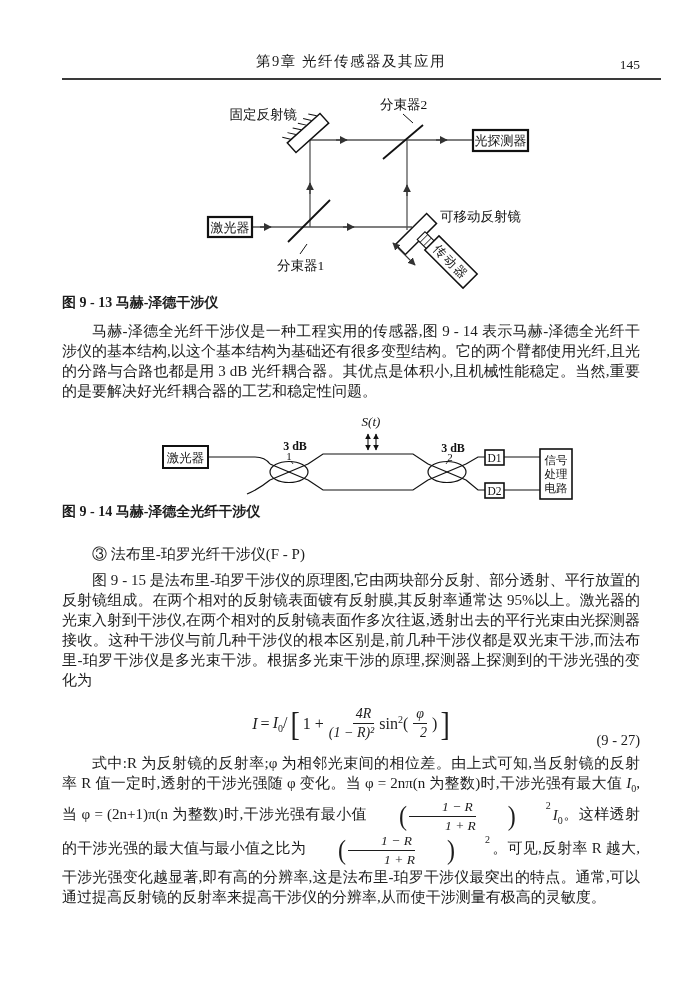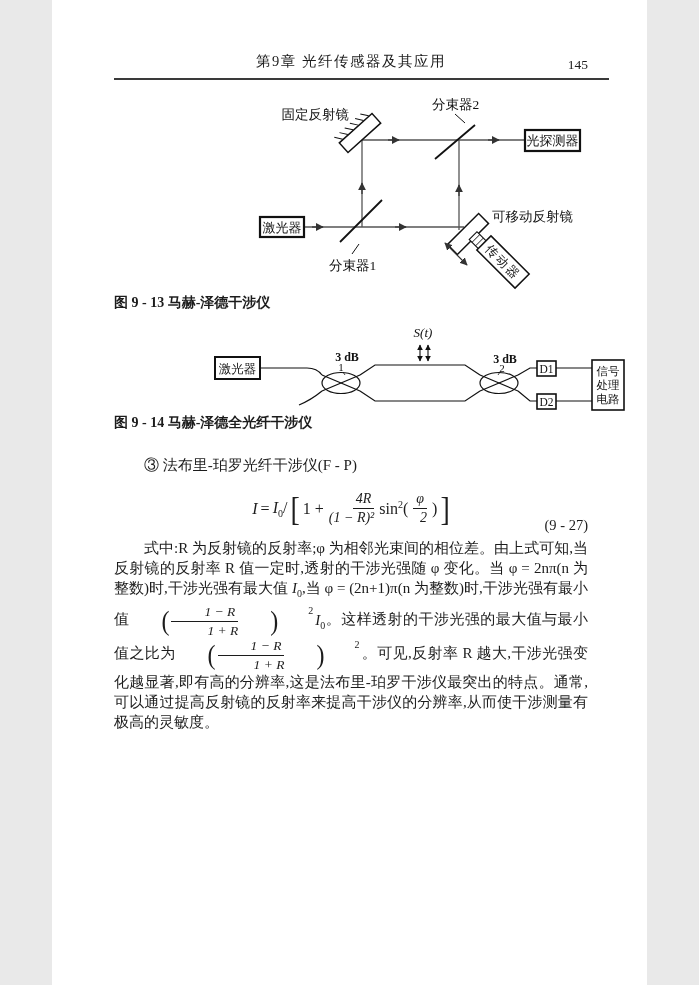--- a/index.html
+++ b/index.html
@@ -1,16 +1,16 @@
 <!DOCTYPE html>
 <html><head>
 <meta charset="utf-8">
 <style>
   html,body{margin:0;padding:0;background:#e9e9e9;}
-  .page{width:595px;height:985px;background:#ffffff;position:relative;overflow:hidden;
+  .page{width:699px;height:985px;background:#ffffff;position:relative;overflow:hidden;
         font-family:"Liberation Serif","DejaVu Serif",serif;color:#1c1c1c;margin:0 auto;}
   .content{padding:0 59px 0 62px;}
   
   .header{position:relative;padding-top:52px;}
   .chapter{text-align:center;font-size:14.5px;letter-spacing:1.5px;}
   .pagenum{position:absolute;right:0;top:57px;font-size:13.5px;}
   .rule{border-bottom:2px solid #3a3a3a;margin-top:7px;margin-right:-21px;}
   
   svg{display:block;font-family:"Liberation Serif","DejaVu Serif",serif;}
   svg text{fill:#111;}
@@ -117,20 +117,21 @@
       <rect x="323" y="38" width="55" height="21" fill="#fff" stroke="#111" stroke-width="2.2"></rect>
       <text x="350.5" y="53" text-anchor="middle" font-size="13">光探测器</text>
 
       <text x="147" y="27" text-anchor="end" font-size="13.5">固定反射镜</text>
       <text x="230" y="17" font-size="13.5">分束器2</text>
       <text x="290" y="129" font-size="13.5">可移动反射镜</text>
       <text x="127" y="178" font-size="13.5">分束器1</text>
     </svg>
     <div class="caption">图 9 - 13 马赫-泽德干涉仪</div>
 
+    <p class="para p1">马赫-泽德全光纤干涉仪是一种工程实用的传感器,图 9 - 14 表示马赫-泽德全光纤干涉仪的基本结构,以这个基本结构为基础还有很多变型结构。它的两个臂都使用光纤,且光的分路与合路也都是用 3 dB 光纤耦合器。其优点是体积小,且机械性能稳定。当然,重要的是要解决好光纤耦合器的工艺和稳定性问题。</p>
 
     <svg class="fig14" width="460" height="92" viewBox="0 0 460 92">
       <defs>
         <marker id="a14" viewBox="0 0 10 10" refX="9" refY="5" markerWidth="5.5" markerHeight="5.5" orient="auto-start-reverse">
             <path d="M0,0 L10,5 L0,10 Z" fill="#111"></path>
           </marker>
       </defs>
 
       <rect x="18" y="37" width="45" height="22" fill="#fff" stroke="#111" stroke-width="2"></rect>
       <text x="40.5" y="52.5" text-anchor="middle" font-size="12.5">激光器</text>
@@ -172,20 +173,21 @@
 
       <rect x="395" y="40" width="32" height="50" fill="#fff" stroke="#111" stroke-width="1.6"></rect>
       <text x="411" y="55" text-anchor="middle" font-size="11.5">信号</text>
       <text x="411" y="69" text-anchor="middle" font-size="11.5">处理</text>
       <text x="411" y="83" text-anchor="middle" font-size="11.5">电路</text>
     </svg>
     <div class="caption">图 9 - 14  马赫-泽德全光纤干涉仪</div>
 
     <div class="heading">③ 法布里-珀罗光纤干涉仪(F - P)</div>
 
+    <p class="para p2">图 9 - 15 是法布里-珀罗干涉仪的原理图,它由两块部分反射、部分透射、平行放置的反射镜组成。在两个相对的反射镜表面镀有反射膜,其反射率通常达 95%以上。激光器的光束入射到干涉仪,在两个相对的反射镜表面作多次往返,透射出去的平行光束由光探测器接收。这种干涉仪与前几种干涉仪的根本区别是,前几种干涉仪都是双光束干涉,而法布里-珀罗干涉仪是多光束干涉。根据多光束干涉的原理,探测器上探测到的干涉光强的变化为</p>
 
     <div class="equation">
       <span class="eq-body">
         <span class="var">I</span>
         <span>=</span>
         <span class="tok"><span class="var">I</span><sub>0</sub><span>/</span></span>
         <span class="bigbr">[</span>
         <span>1 +</span>
         <span class="frac">
             <span class="num">4R</span>

